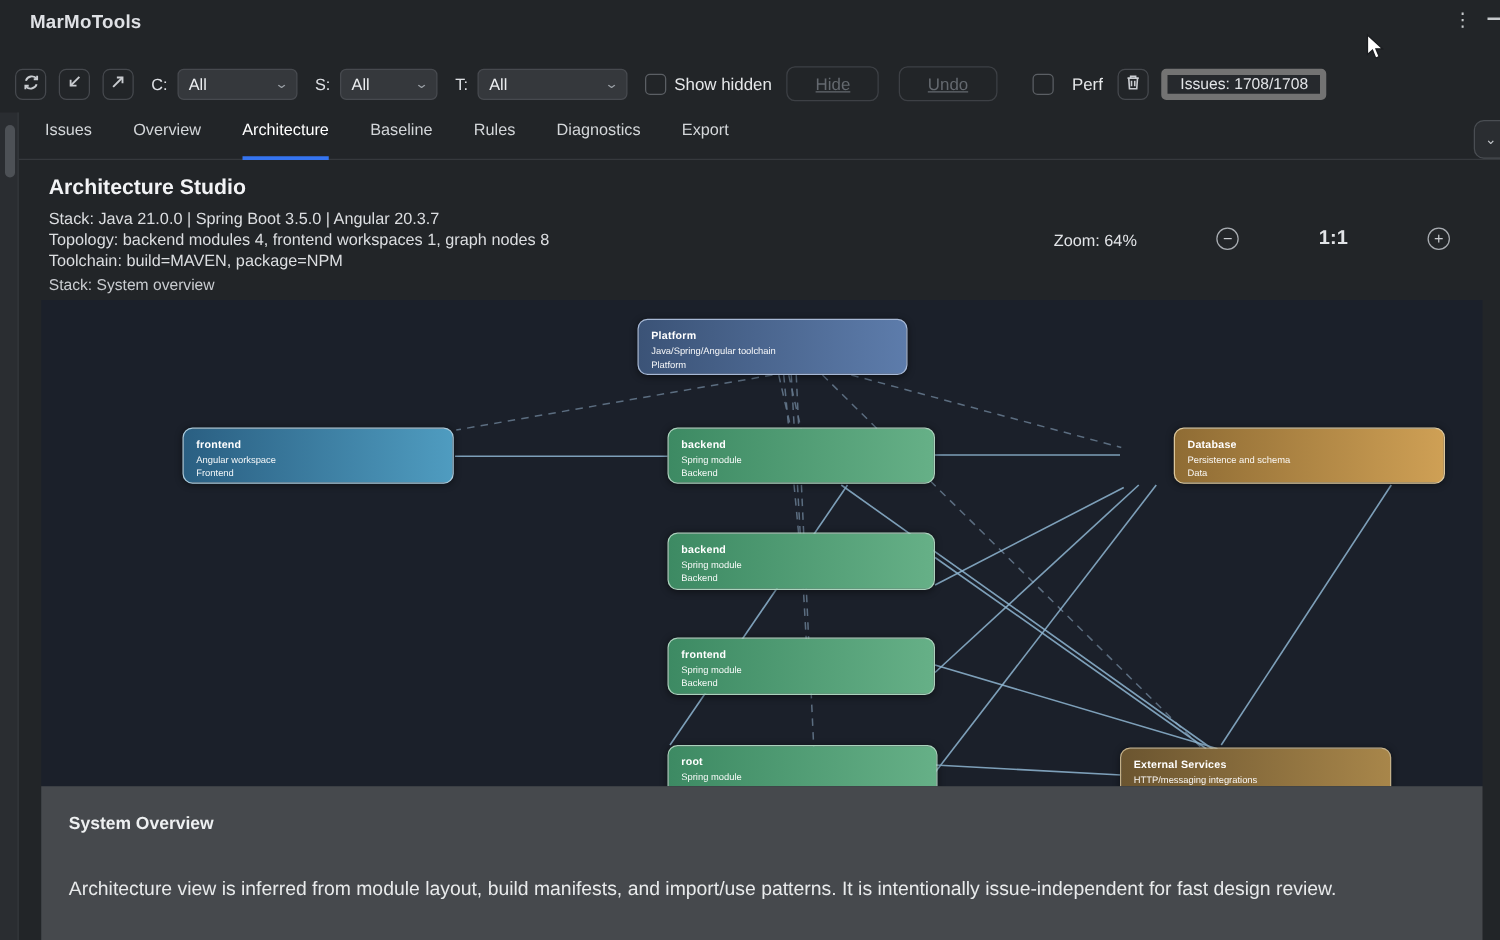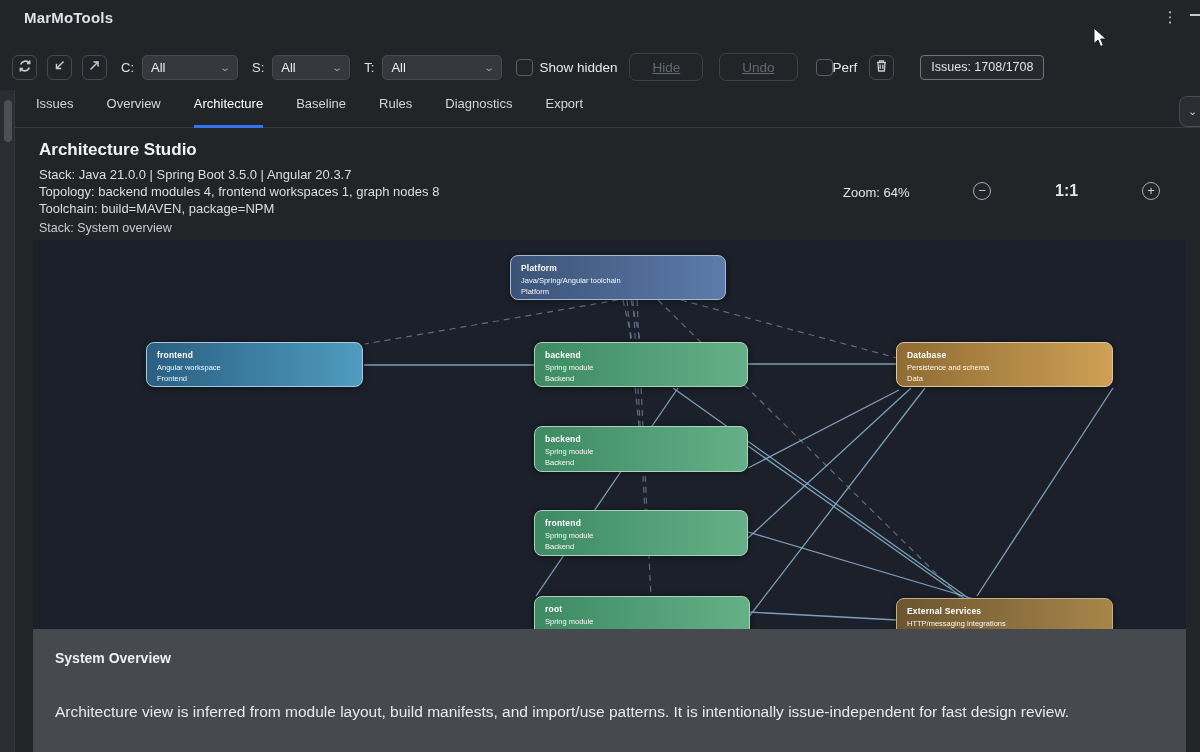--- a/index.html
+++ b/index.html
@@ -22,24 +22,24 @@
   .filter-label { font-size:13px; color:#dfe1e5; }
   .dropdown { height:25px; background:#35383c; border:1px solid #474a4f; border-radius:5px;
     display:flex; align-items:center; justify-content:space-between; padding:0 8px; font-size:13px; color:#eceef0; }
   .dd-c { width:96px; } .dd-s { width:78px; } .dd-t { width:120px; }
   .chev { font-size:10px; color:#9ba0a6; transform:scaleX(1.4); }
   .checkbox { width:17px; height:17px; border:1.5px solid #5b5f64; border-radius:4px; background:transparent; }
   .check-label { font-size:13.5px; color:#e6e8ea; margin-left:-2px; }
   .ghost-btn { height:28px; padding:0 22px; border:1px solid #3d4045; border-radius:7px; background:transparent;
     color:#64696f; font-size:13.5px; display:flex; align-items:center;text-decoration:underline; }
   .hide-btn { margin-left:2px; } .undo-btn { margin-left:6px; }
-  .perf-wrap { margin-left:8px; display:flex; align-items:center; gap:2px; }
+  .perf-wrap { margin-left:18px; display:flex; align-items:center; gap:17px; }
   .trash-btn { margin-left:2px; }
-  .issues-badge { height:25px; border:1px solid #737373; border-radius:4px; padding:0 10px; display:flex;
-    align-items:center; font-size:12.5px; color:#e2e4e7; background:#26292d;margin-left:16px; }
+  .issues-badge { height:25px; border:5px solid #737373; border-radius:4px; padding:0 10px; display:flex;
+    align-items:center; font-size:12.5px; color:#e2e4e7; background:#26292d; }
   
   .tabs { position:absolute; left:36px; top:96px; display:flex; gap:33px; }
   .tabs-border { position:absolute; left:0; top:127px; width:1200px; height:1px; background:#36393d; }
   .tab { font-size:13px; color:#d3d6d9; padding-bottom:14px; border-bottom:3px solid transparent; cursor:default; }
   .tab.active { color:#ffffff; border-bottom-color:#3574f0; }
   .right-chevron-btn { position:absolute; left:1179px; top:96px; width:28px; height:31px;
     border:1px solid #4a4e53; border-radius:8px 0 0 8px; background:#2a2d31; display:flex; align-items:center; color:#c9ccd0; padding-left:8px; font-size:11px; }
   
   .left-rail { position:absolute; left:0; top:90px; width:15px; height:662px; background:#2a2d31; border-right:1px solid #35383c; }
   .rail-thumb { position:absolute; left:4px; top:10px; width:8px; height:42px; background:#4d5156; border-radius:4px; }
@@ -230,21 +230,21 @@
       <div class="ns">Angular workspace</div>
       <div class="ns">Frontend</div>
     </div>
 
     <div class="gnode node-green" style="left:501px; top:102px; width:214px; height:45px;">
       <div class="nt">backend</div>
       <div class="ns">Spring module</div>
       <div class="ns">Backend</div>
     </div>
 
-    <div class="gnode node-gold" style="left:863px; top:102px; width:217px; height:45px;">
+    <div class="gnode node-gold" style="left:906px; top:102px; width:217px; height:45px;">
       <div class="nt">Database</div>
       <div class="ns">Persistence and schema</div>
       <div class="ns">Data</div>
     </div>
 
     <div class="gnode node-green" style="left:501px; top:186px; width:214px; height:46px;">
       <div class="nt">backend</div>
       <div class="ns">Spring module</div>
       <div class="ns">Backend</div>
     </div>

